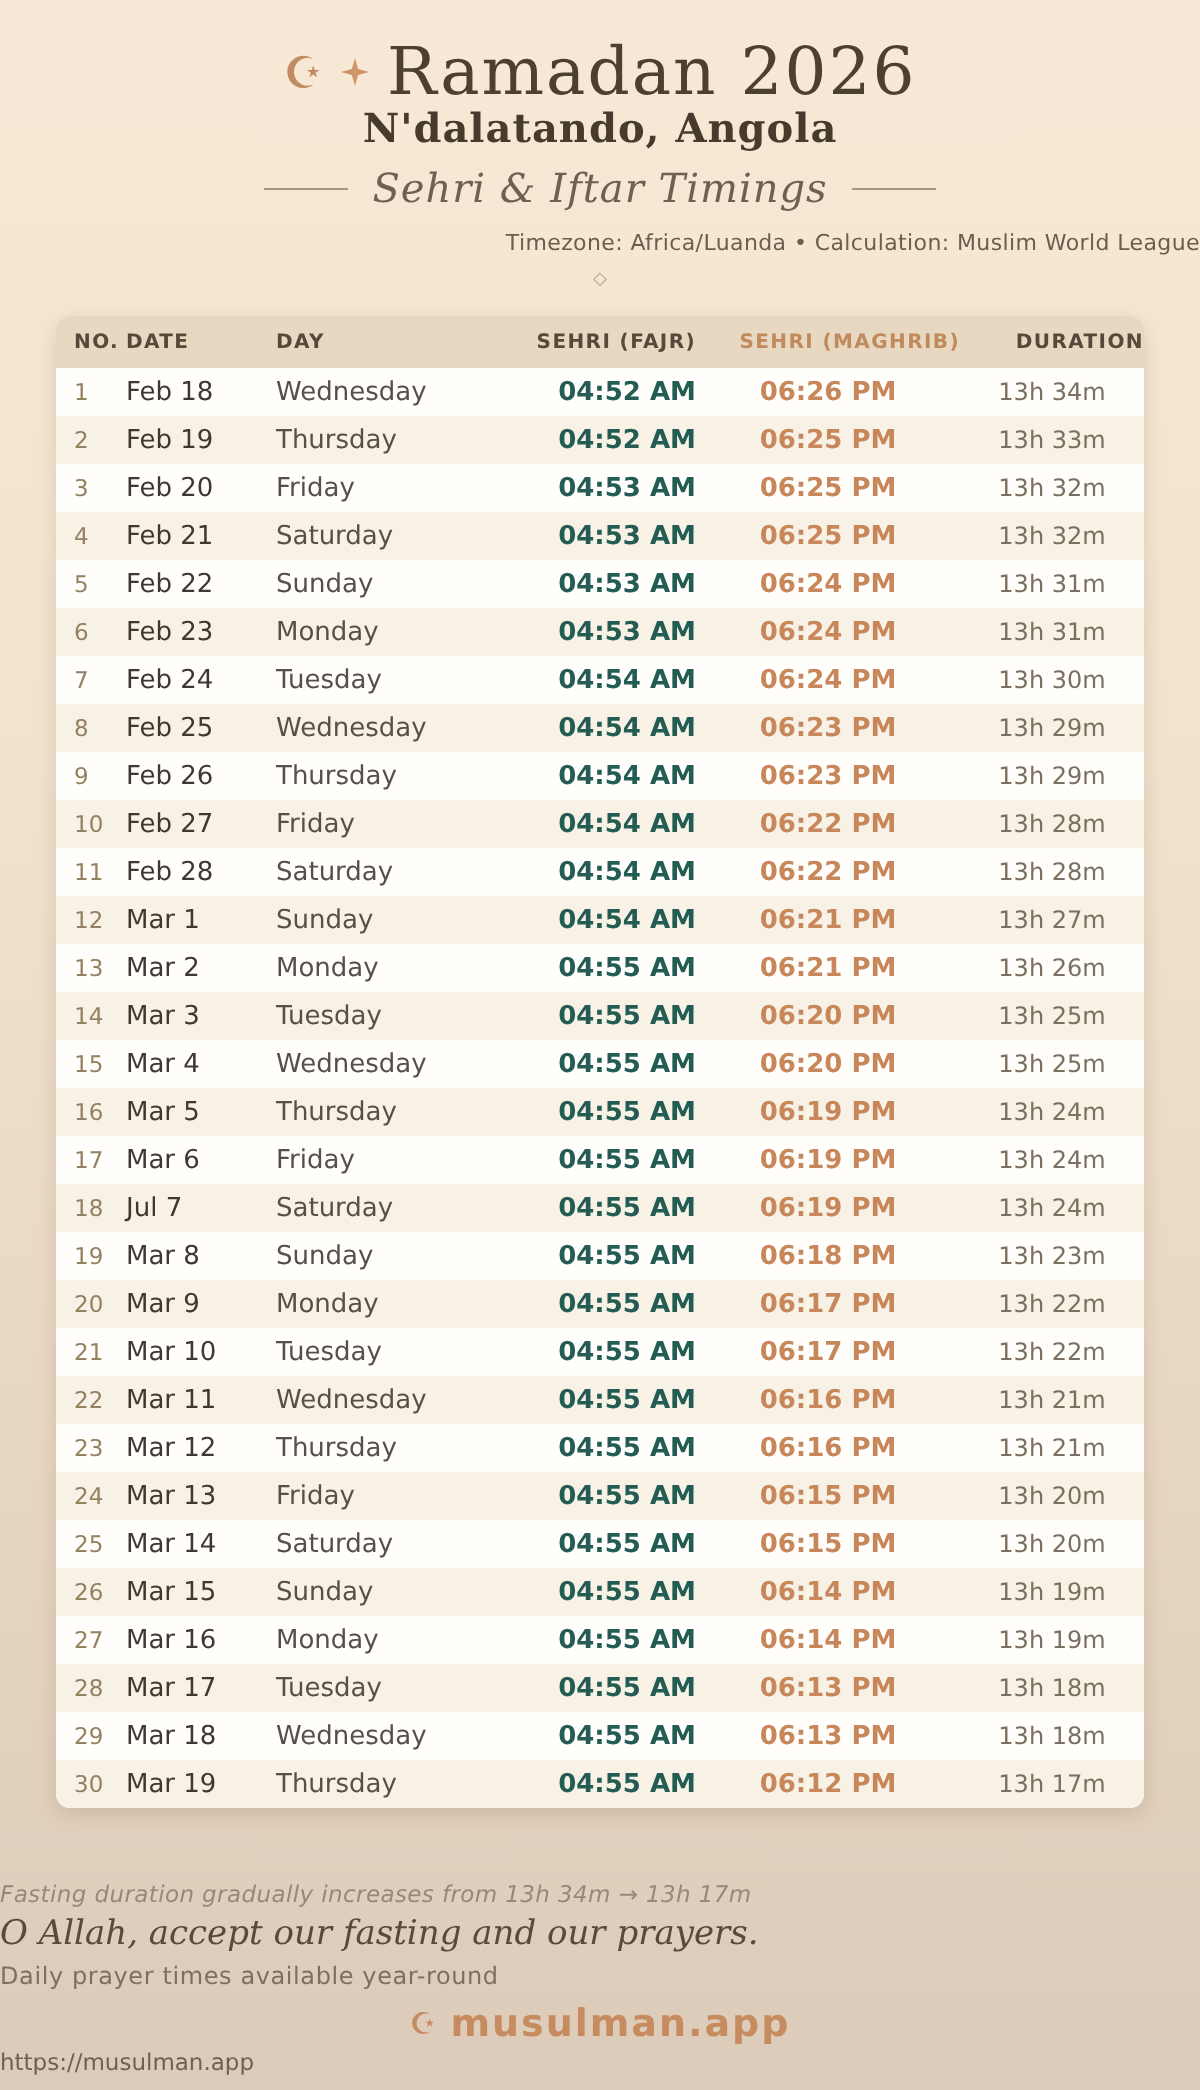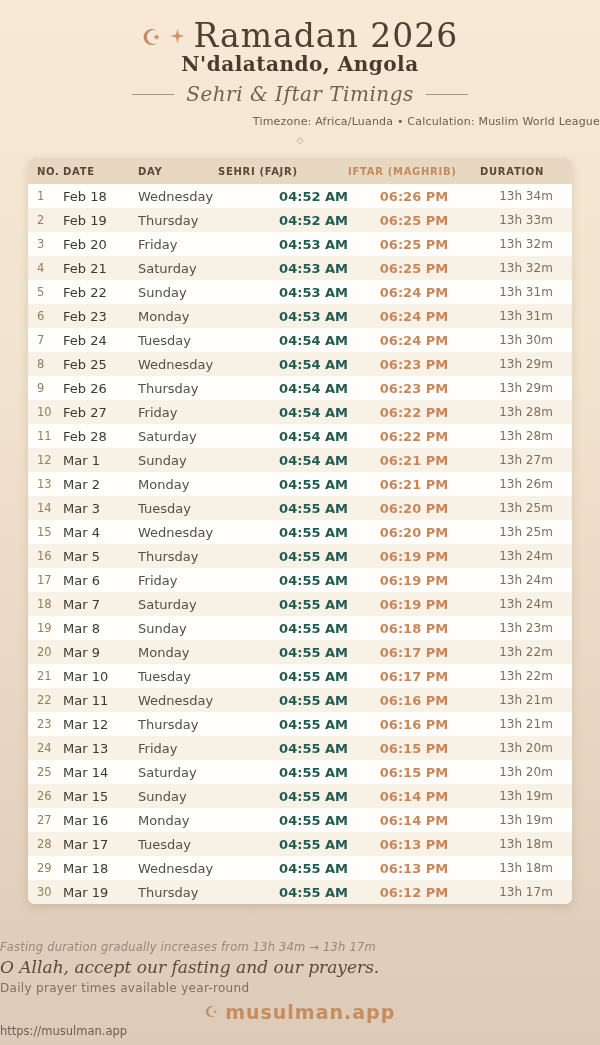--- a/index.html
+++ b/index.html
@@ -42,21 +42,21 @@
     width:544px; margin:13px auto 0 auto; background:#fffefb;
     border-radius:7px; overflow:hidden;
     box-shadow:0 3px 10px rgba(120,90,60,.20);
   }
   .grid-row { display:grid; grid-template-columns:35px 75px 80px 130px 132px 1fr; align-items:center; }
   .thead {
     height:26px; background:#e9d8c1;
     font-weight:bold; font-size:10px; letter-spacing:.7px; color:#57493a;
   }
   .thead .h-no   { padding-left:9px; }
-  .thead .h-sehri, .thead .h-iftar, .thead .h-dur { text-align:left; }
+  .thead .h-sehri, .thead .h-iftar, .thead .h-dur { text-align:right; }
   .thead .h-iftar { color:#c08a5c; }
   .trow { height:24px; background:#fffefb; font-size:13px; }
   .trow:nth-child(even) { background:#f8f1e5; }
   .c-no   { padding-left:9px; font-size:11.5px; color:#93815f; }
   .c-date { color:#3e3831; }
   .c-day  { color:#55504a; }
   .c-sehri{ text-align:right; font-weight:bold; color:#235c53; }
   .c-iftar{ text-align:center; font-weight:bold; color:#c8875a; }
   .c-dur  { text-align:center; font-size:12px; color:#7c6f60; }
 
@@ -94,21 +94,21 @@
     <div class="meta">Timezone: Africa/Luanda • Calculation: Muslim World League</div>
     <div class="ornament">◇</div>
   </header>
 
   <section class="table">
     <div class="grid-row thead">
       <span class="h-no">NO.</span>
       <span class="h-date">DATE</span>
       <span class="h-day">DAY</span>
       <span class="h-sehri">SEHRI (FAJR)</span>
-      <span class="h-iftar">IFTAR (MAGHRIB)</span>
+      <span class="h-iftar">SEHRI (MAGHRIB)</span>
       <span class="h-dur">DURATION</span>
     </div>
     <div id="tbody">
         <div class="grid-row trow">
           <span class="c-no">1</span>
           <span class="c-date">Feb 18</span>
           <span class="c-day">Wednesday</span>
           <span class="c-sehri">04:52 AM</span>
           <span class="c-iftar">06:26 PM</span>
           <span class="c-dur">13h 34m</span>
@@ -236,21 +236,21 @@
         <div class="grid-row trow">
           <span class="c-no">17</span>
           <span class="c-date">Mar 6</span>
           <span class="c-day">Friday</span>
           <span class="c-sehri">04:55 AM</span>
           <span class="c-iftar">06:19 PM</span>
           <span class="c-dur">13h 24m</span>
         </div>
         <div class="grid-row trow">
           <span class="c-no">18</span>
-          <span class="c-date">Mar 7</span>
+          <span class="c-date">Jul 7</span>
           <span class="c-day">Saturday</span>
           <span class="c-sehri">04:55 AM</span>
           <span class="c-iftar">06:19 PM</span>
           <span class="c-dur">13h 24m</span>
         </div>
         <div class="grid-row trow">
           <span class="c-no">19</span>
           <span class="c-date">Mar 8</span>
           <span class="c-day">Sunday</span>
           <span class="c-sehri">04:55 AM</span>

